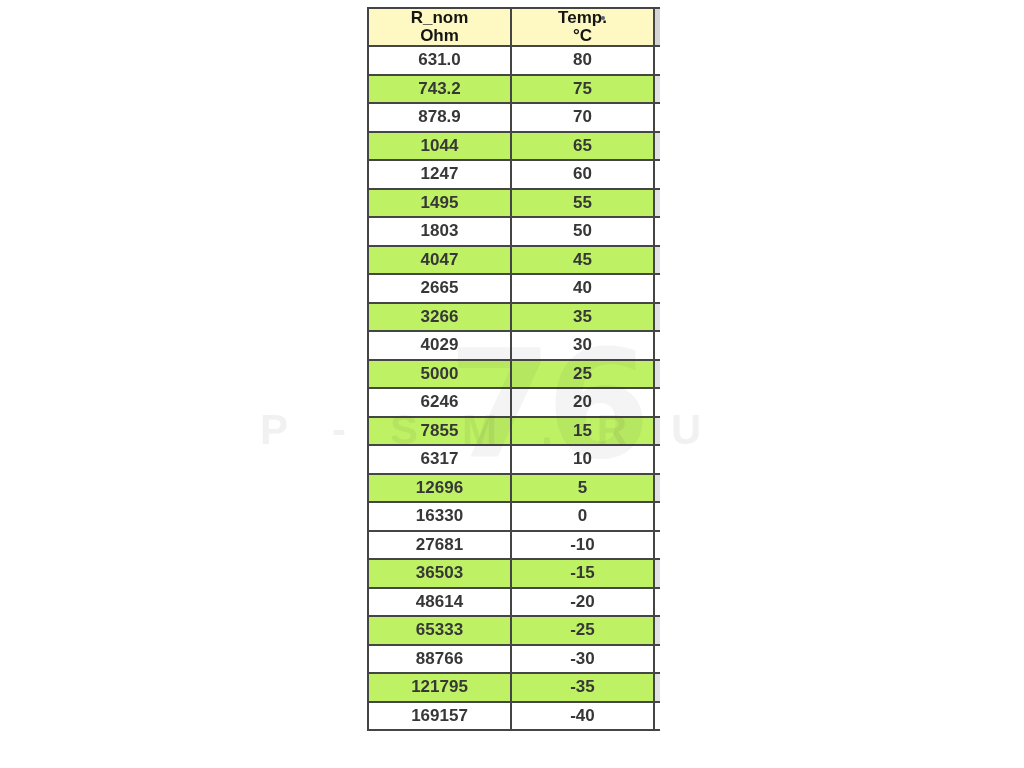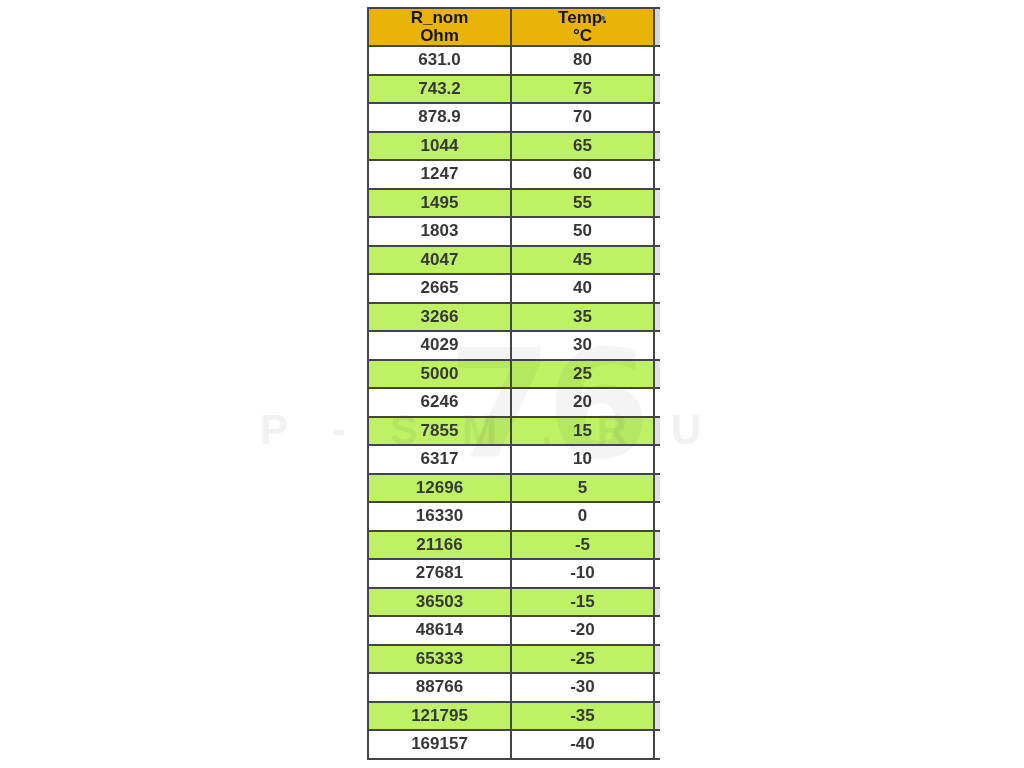--- a/index.html
+++ b/index.html
@@ -23,21 +23,21 @@
   .data-table th, .data-table td {
     border: 2px solid #454545;
     text-align: center;
     vertical-align: middle;
     padding: 0;
     overflow: hidden;
   }
   .data-table th {
     width: 141px;
     height: 33px;
-    background: #eab308;
+    background: #fef9c3;
     color: #151515;
     font-size: 17px;
     font-weight: bold;
     line-height: 18px;
   }
   .data-table td {
     height: 26.5px;
     color: #373737;
     font-size: 17px;
     font-weight: bold;
@@ -196,25 +196,20 @@
         <tr class="alt">
           <td>12696</td>
           <td>5</td>
           <td class="sliver"></td>
         </tr>
         <tr>
           <td>16330</td>
           <td>0</td>
           <td class="sliver"></td>
         </tr>
-        <tr class="alt">
-          <td>21166</td>
-          <td>-5</td>
-          <td class="sliver"></td>
-        </tr>
         <tr>
           <td>27681</td>
           <td>-10</td>
           <td class="sliver"></td>
         </tr>
         <tr class="alt">
           <td>36503</td>
           <td>-15</td>
           <td class="sliver"></td>
         </tr>

